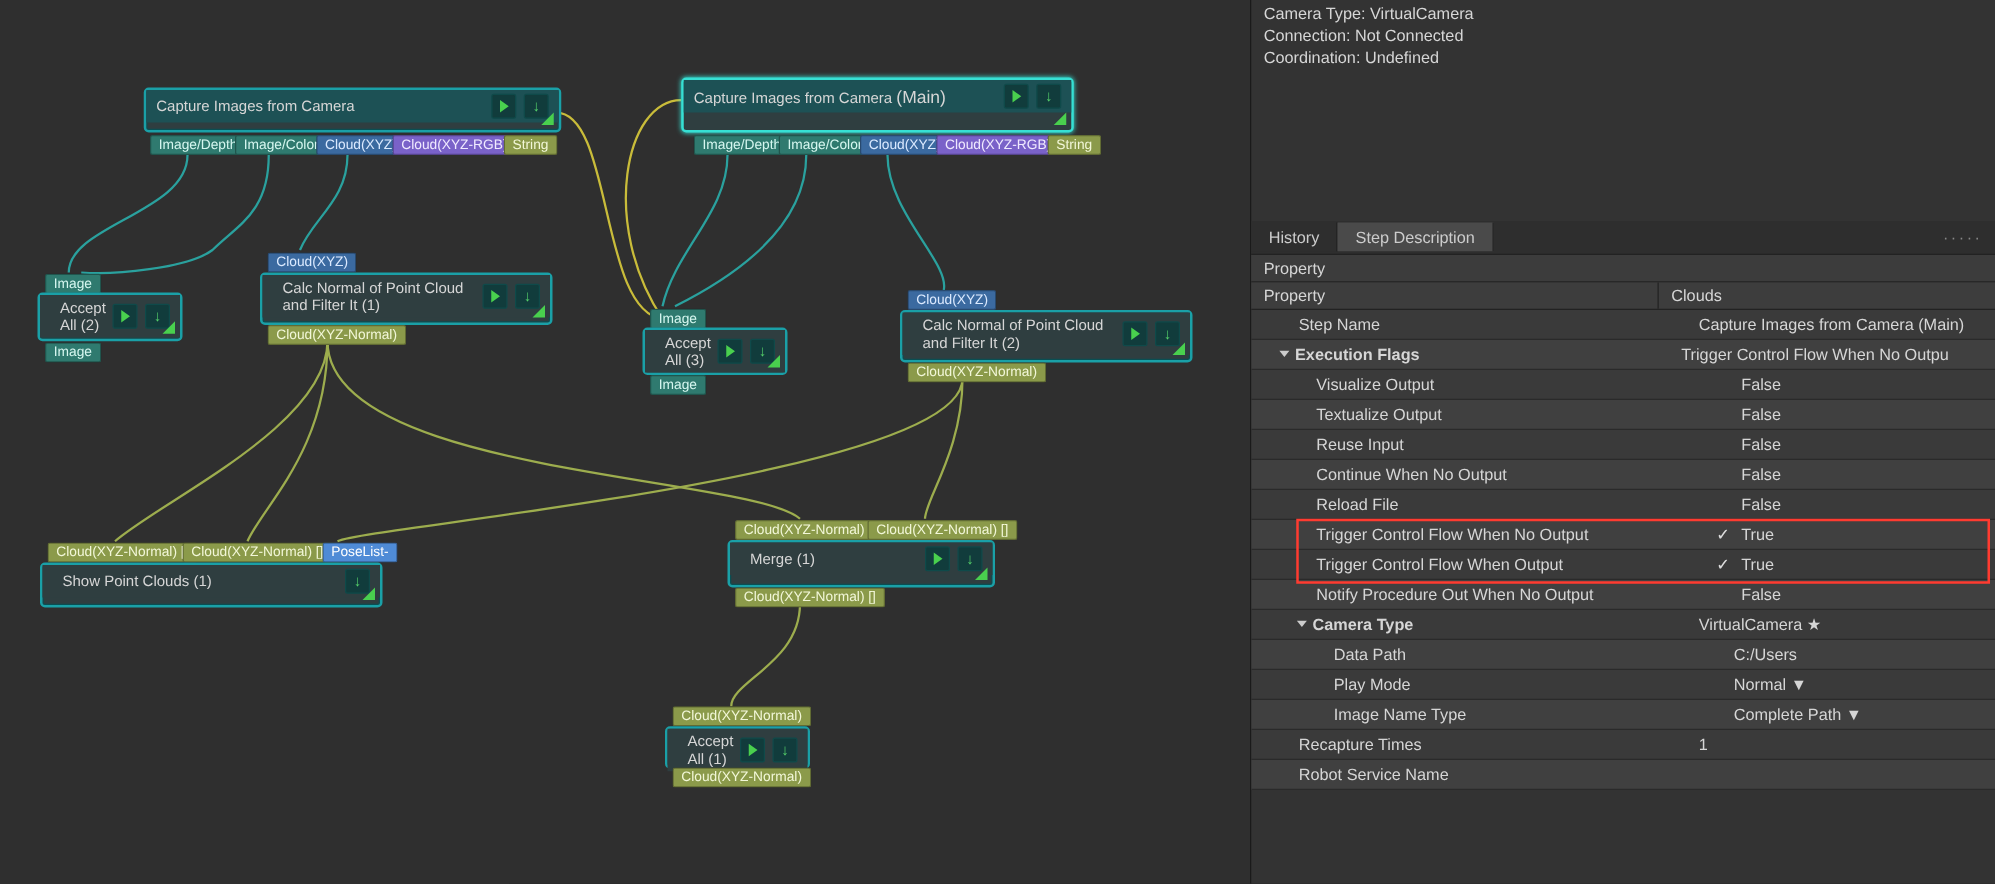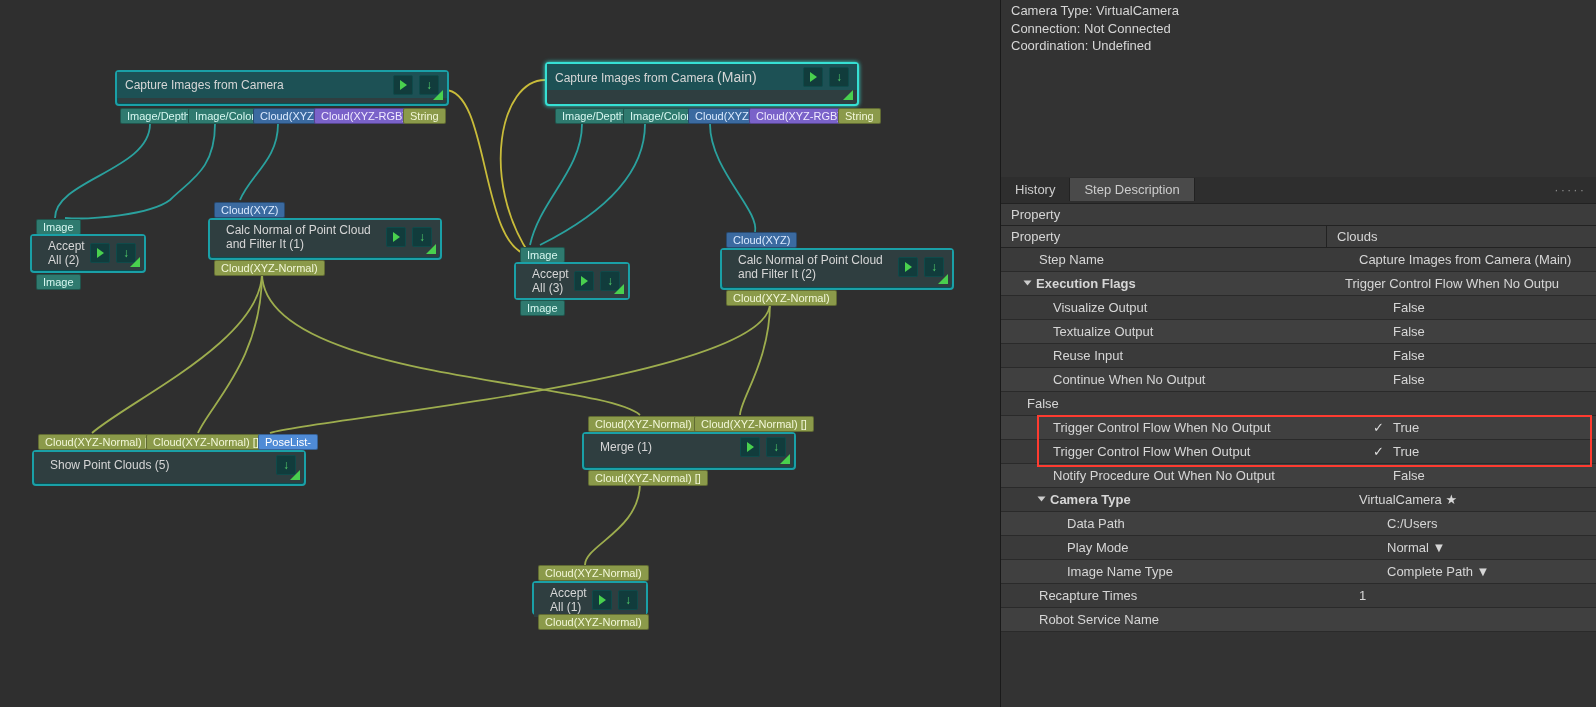--- a/index.html
+++ b/index.html
@@ -168,21 +168,21 @@
       </div>
       <span class="corner"></span>
     </div>
     <span class="chip olive" style="left:726px; top:290px;">Cloud(XYZ-Normal)</span>
 
     <span class="chip olive" style="left:38px; top:434px;">Cloud(XYZ-Normal) []</span>
     <span class="chip olive" style="left:146px; top:434px;">Cloud(XYZ-Normal) [] -</span>
     <span class="chip sky" style="left:258px; top:434px;">PoseList-</span>
     <div class="node" style="left:32px; top:450px; width:270px; height:32px;">
       <div class="title plain">
-          <span>Show Point Clouds (5)</span>
+          <span>Show Point Clouds (1)</span>
         <span class="ctrl" style="margin-left:auto;">
           <span class="btn down"></span>
         </span>
       </div>
       <span class="corner"></span>
     </div>
 
     <span class="chip olive" style="left:588px; top:416px;">Cloud(XYZ-Normal) []</span>
     <span class="chip olive" style="left:694px; top:416px;">Cloud(XYZ-Normal) []</span>
     <div class="node" style="left:582px; top:432px; width:210px; height:34px;">
@@ -278,20 +278,23 @@
         <div class="row">
           <div class="name" style="--ind: 52px;">
             <span>Continue When No Output</span>
           </div>
           <div class="value">
             <span class="check"></span>
             <span>False</span>
           </div>
         </div>
         <div class="row">
+          <div class="name" style="--ind: 52px;">
+            <span>Reload File</span>
+          </div>
           <div class="value">
             <span class="check"></span>
             <span>False</span>
           </div>
         </div>
         <div class="row">
           <div class="name" style="--ind: 52px;">
             <span>Trigger Control Flow When No Output</span>
           </div>
           <div class="value">

